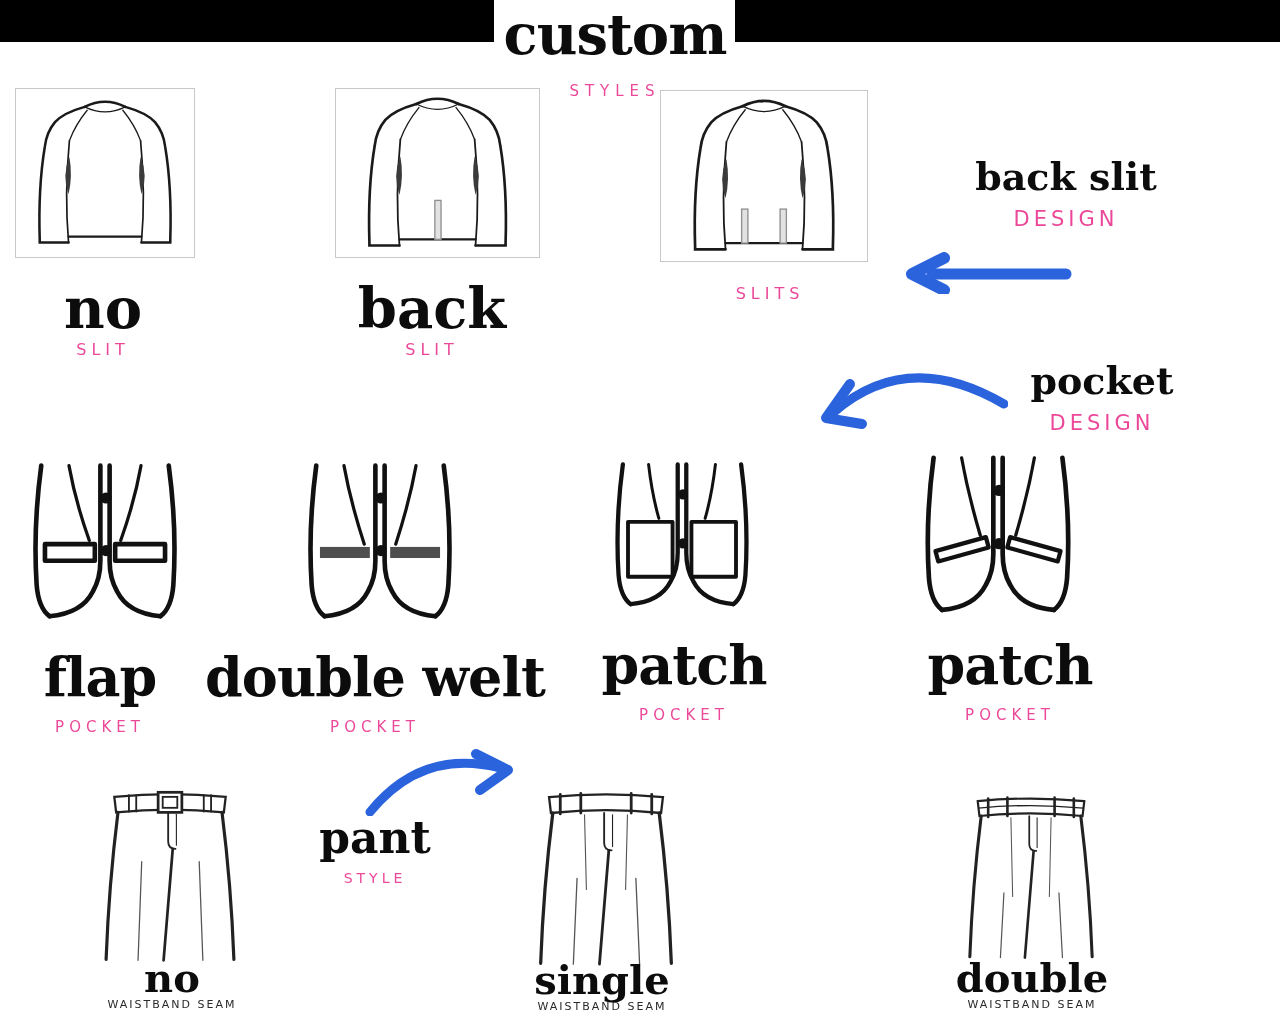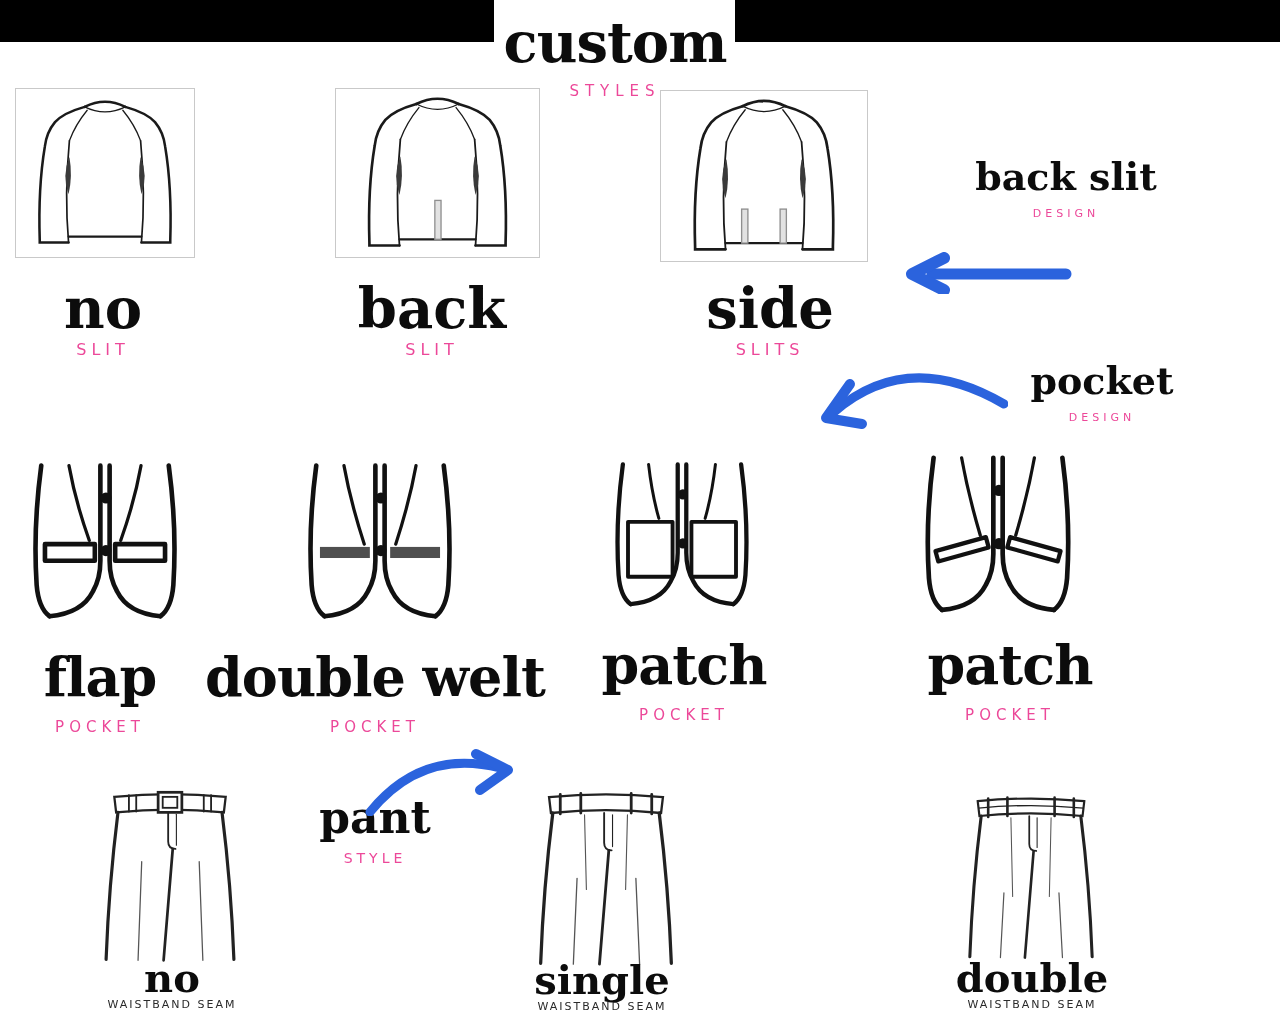--- a/index.html
+++ b/index.html
@@ -14,39 +14,39 @@
 
   .label-block { display:flex; flex-direction:column; align-items:center; text-align:center; }
 
   .header-title { font-size:56px; letter-spacing:-1px; }
   .header-sub   { font-size:15px; letter-spacing:6px; }
 
   .row1-big { font-size:56px; }
   .row1-sub { font-size:16px; letter-spacing:5px; margin-top:4px; }
 
   .callout-big { font-size:38px; }
-  .callout-sub { font-size:11px; letter-spacing:4px; margin-top:11px; }
+  .callout-sub { font-size:21px; letter-spacing:4px; margin-top:11px; }
 
   .row2-big { font-size:54px; letter-spacing:-1px; }
   .row2-sub { font-size:15px; letter-spacing:5px; margin-top:14px; }
 
   .row3-big { font-size:40px; }
   .row3-sub { font-size:11px; letter-spacing:2px; margin-top:0; color:#2a2a2a; }
 
   .jacket-box { border:1px solid #c9c9c9; background:#fff; }
   svg { display:block; width:100%; height:100%; }
 </style>
 </head>
 <body>
 
 <div class="canvas">
 
   <div class="abs bar" style="left:0; top:33; width:494px; height:42px;"></div>
   <div class="abs bar" style="left:735px; top:33; width:545px; height:42px;"></div>
-  <div class="abs serif-big header-title" style="left:495px; top:14px; width:240px; text-align:center;">custom</div>
+  <div class="abs serif-big header-title" style="left:495px; top:6px; width:240px; text-align:center;">custom</div>
   <div class="abs caps-sub header-sub" style="left:495px; top:82px; width:240px; text-align:center;">STYLES</div>
 
   <div class="abs jacket-box" style="left:15px; top:88px; width:180px; height:170px;">
     <svg viewBox="0 0 210 190">
       <g fill="none" stroke="#1a1a1a" stroke-width="3" stroke-linecap="round">
         <path d="M81,17 Q105,5 129,17"></path>
         <path d="M81,17 Q105,29 129,17" stroke-width="1.5"></path>
         <path d="M81,17 Q56,24 46,35 Q36,47 34,64 Q26,112 28,174 L28,177 L62,177"></path>
         <path d="M62,177 Q57,120 63,57" stroke-width="2"></path>
         <path d="M129,17 Q154,24 164,35 Q174,47 176,64 Q184,112 182,174 L182,177 L148,177"></path>
@@ -101,21 +101,20 @@
 
   <div class="abs label-block" style="left:13px; top:280px; width:180px;">
     <div class="serif-big row1-big">no</div>
     <div class="caps-sub row1-sub">SLIT</div>
   </div>
   <div class="abs label-block" style="left:342px; top:280px; width:180px;">
     <div class="serif-big row1-big">back</div>
     <div class="caps-sub row1-sub">SLIT</div>
   </div>
   <div class="abs label-block" style="left:680px; top:280px; width:180px;">
-    <div class="serif-big row1-big">side</div>
     <div class="caps-sub row1-sub">SLITS</div>
   </div>
 
   <div class="abs label-block" style="left:916px; top:158px; width:300px;">
     <div class="serif-big callout-big">back slit</div>
     <div class="caps-sub callout-sub">DESIGN</div>
   </div>
   <div class="abs" style="left:898px; top:252px; width:176px; height:42px;">
     <svg viewBox="0 0 176 42">
       <path d="M168,22 L34,22" stroke="#2b63dd" stroke-width="11" stroke-linecap="round" fill="none"></path>
@@ -212,21 +211,21 @@
   </div>
   <div class="abs label-block" style="left:554px; top:638px; width:260px;">
     <div class="serif-big row2-big">patch</div>
     <div class="caps-sub row2-sub">POCKET</div>
   </div>
   <div class="abs label-block" style="left:880px; top:638px; width:260px;">
     <div class="serif-big row2-big">patch</div>
     <div class="caps-sub row2-sub">POCKET</div>
   </div>
 
-  <div class="abs label-block" style="left:285px; top:796px; width:180px;">
+  <div class="abs label-block" style="left:285px; top:816px; width:180px;">
     <div class="serif-big" style="font-size:44px;">pant</div>
     <div class="caps-sub" style="font-size:14px; letter-spacing:4px; margin-top:10px;">STYLE</div>
   </div>
   <div class="abs" style="left:360px; top:748px; width:160px; height:68px;">
     <svg viewBox="0 0 160 68">
       <path d="M10,64 Q62,0 140,20" stroke="#2b63dd" stroke-width="9" stroke-linecap="round" fill="none"></path>
       <path d="M116,6 L148,22 L120,42" stroke="#2b63dd" stroke-width="10" stroke-linecap="round" stroke-linejoin="round" fill="none"></path>
     </svg>
   </div>
 

